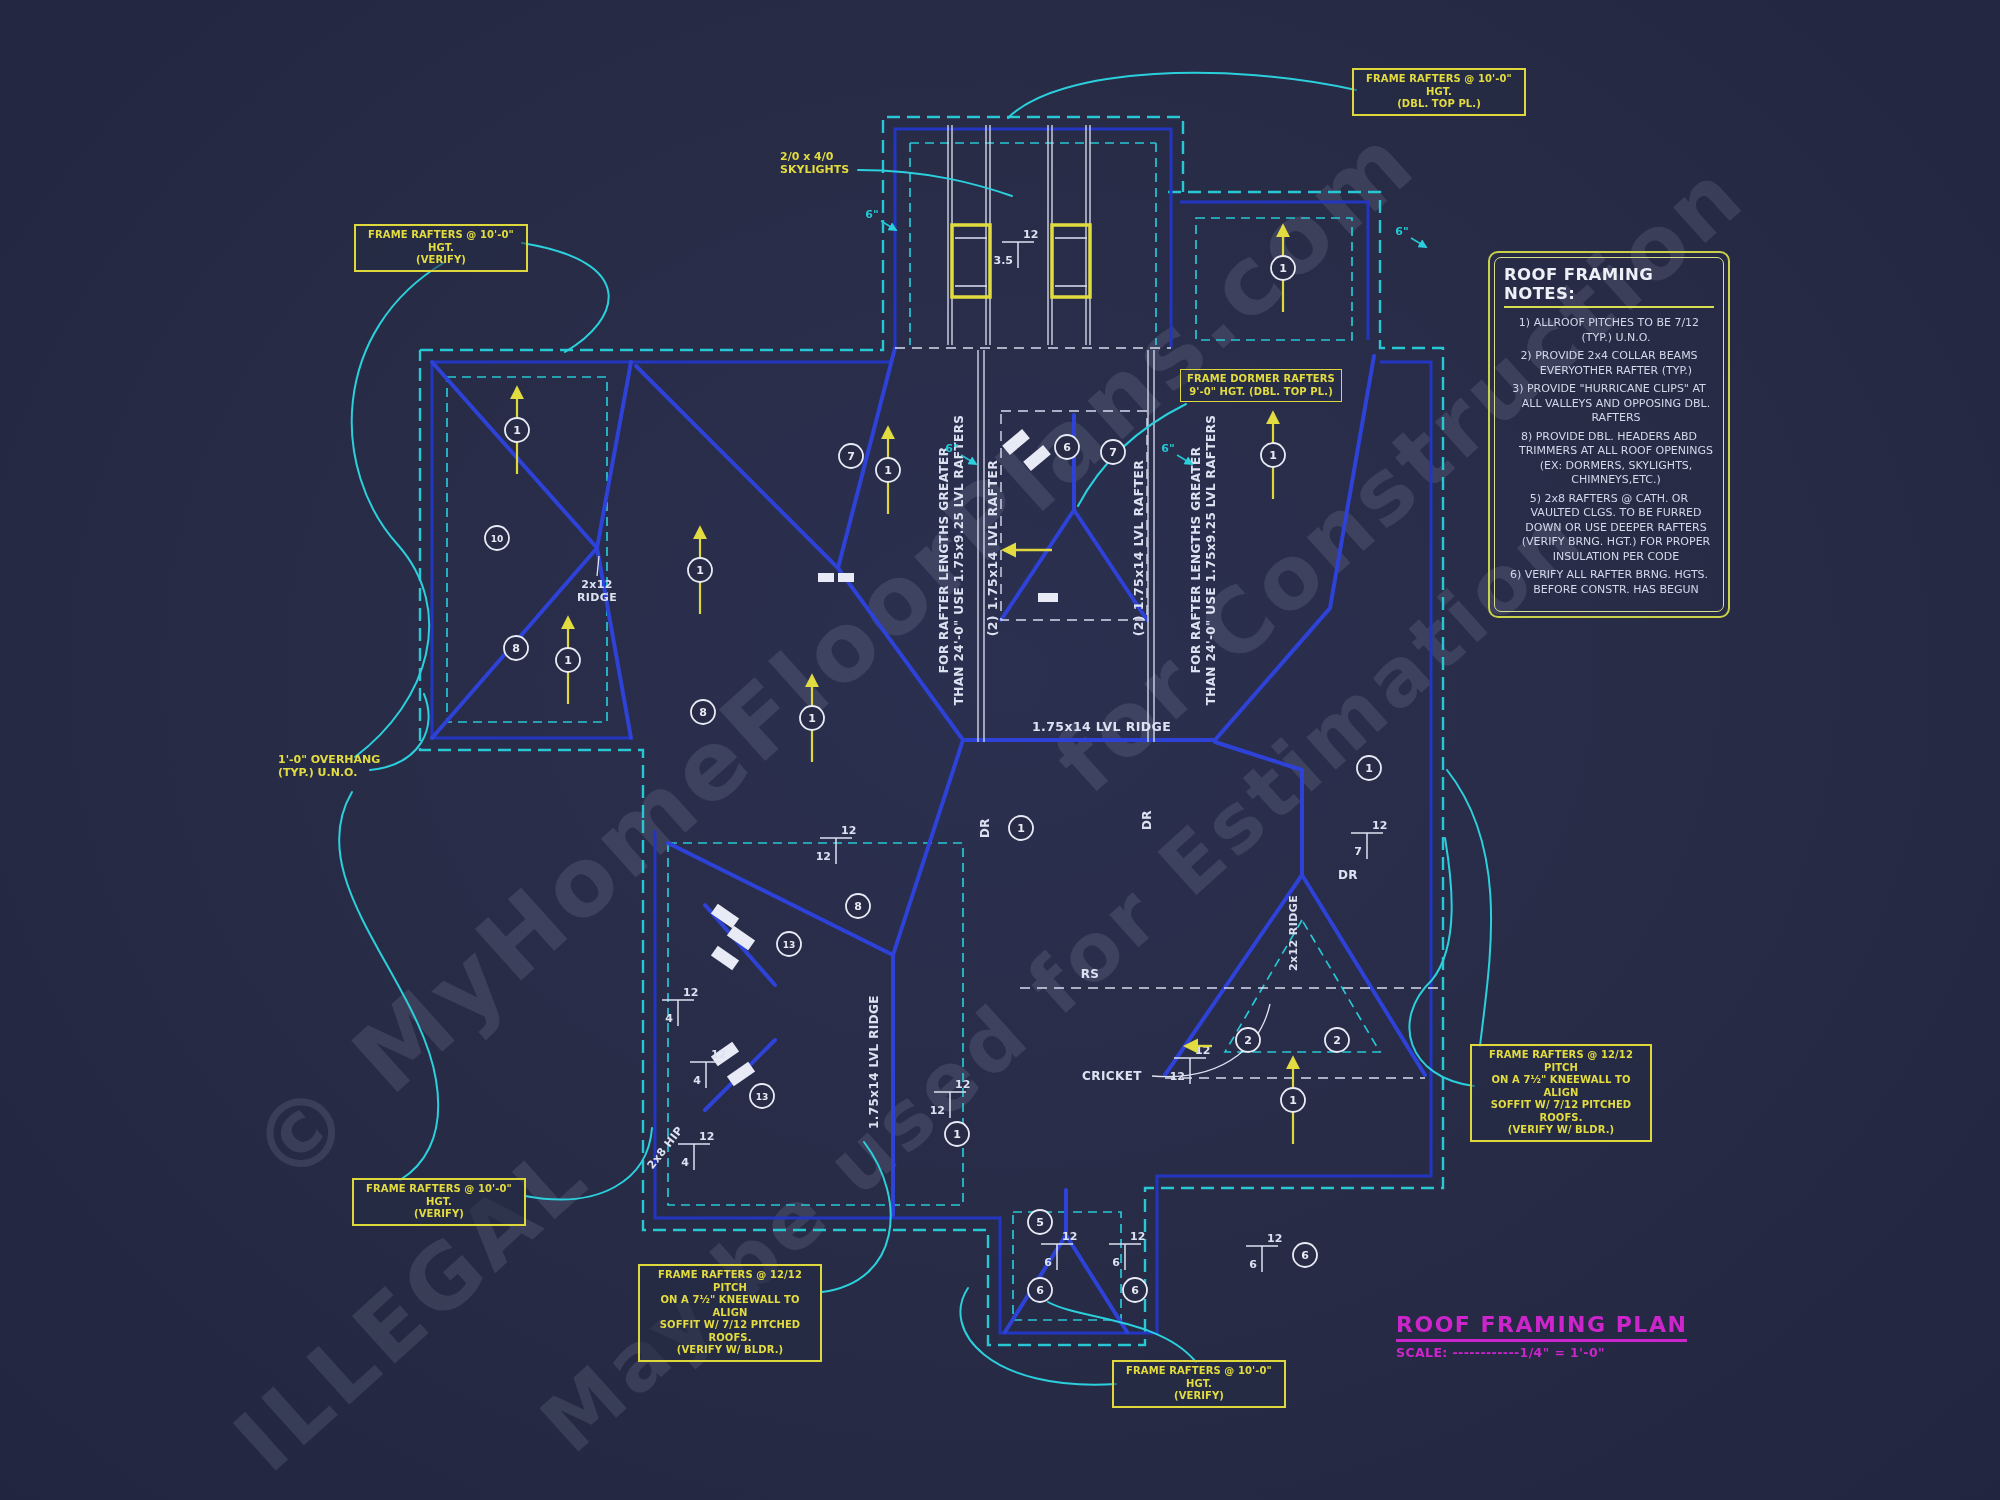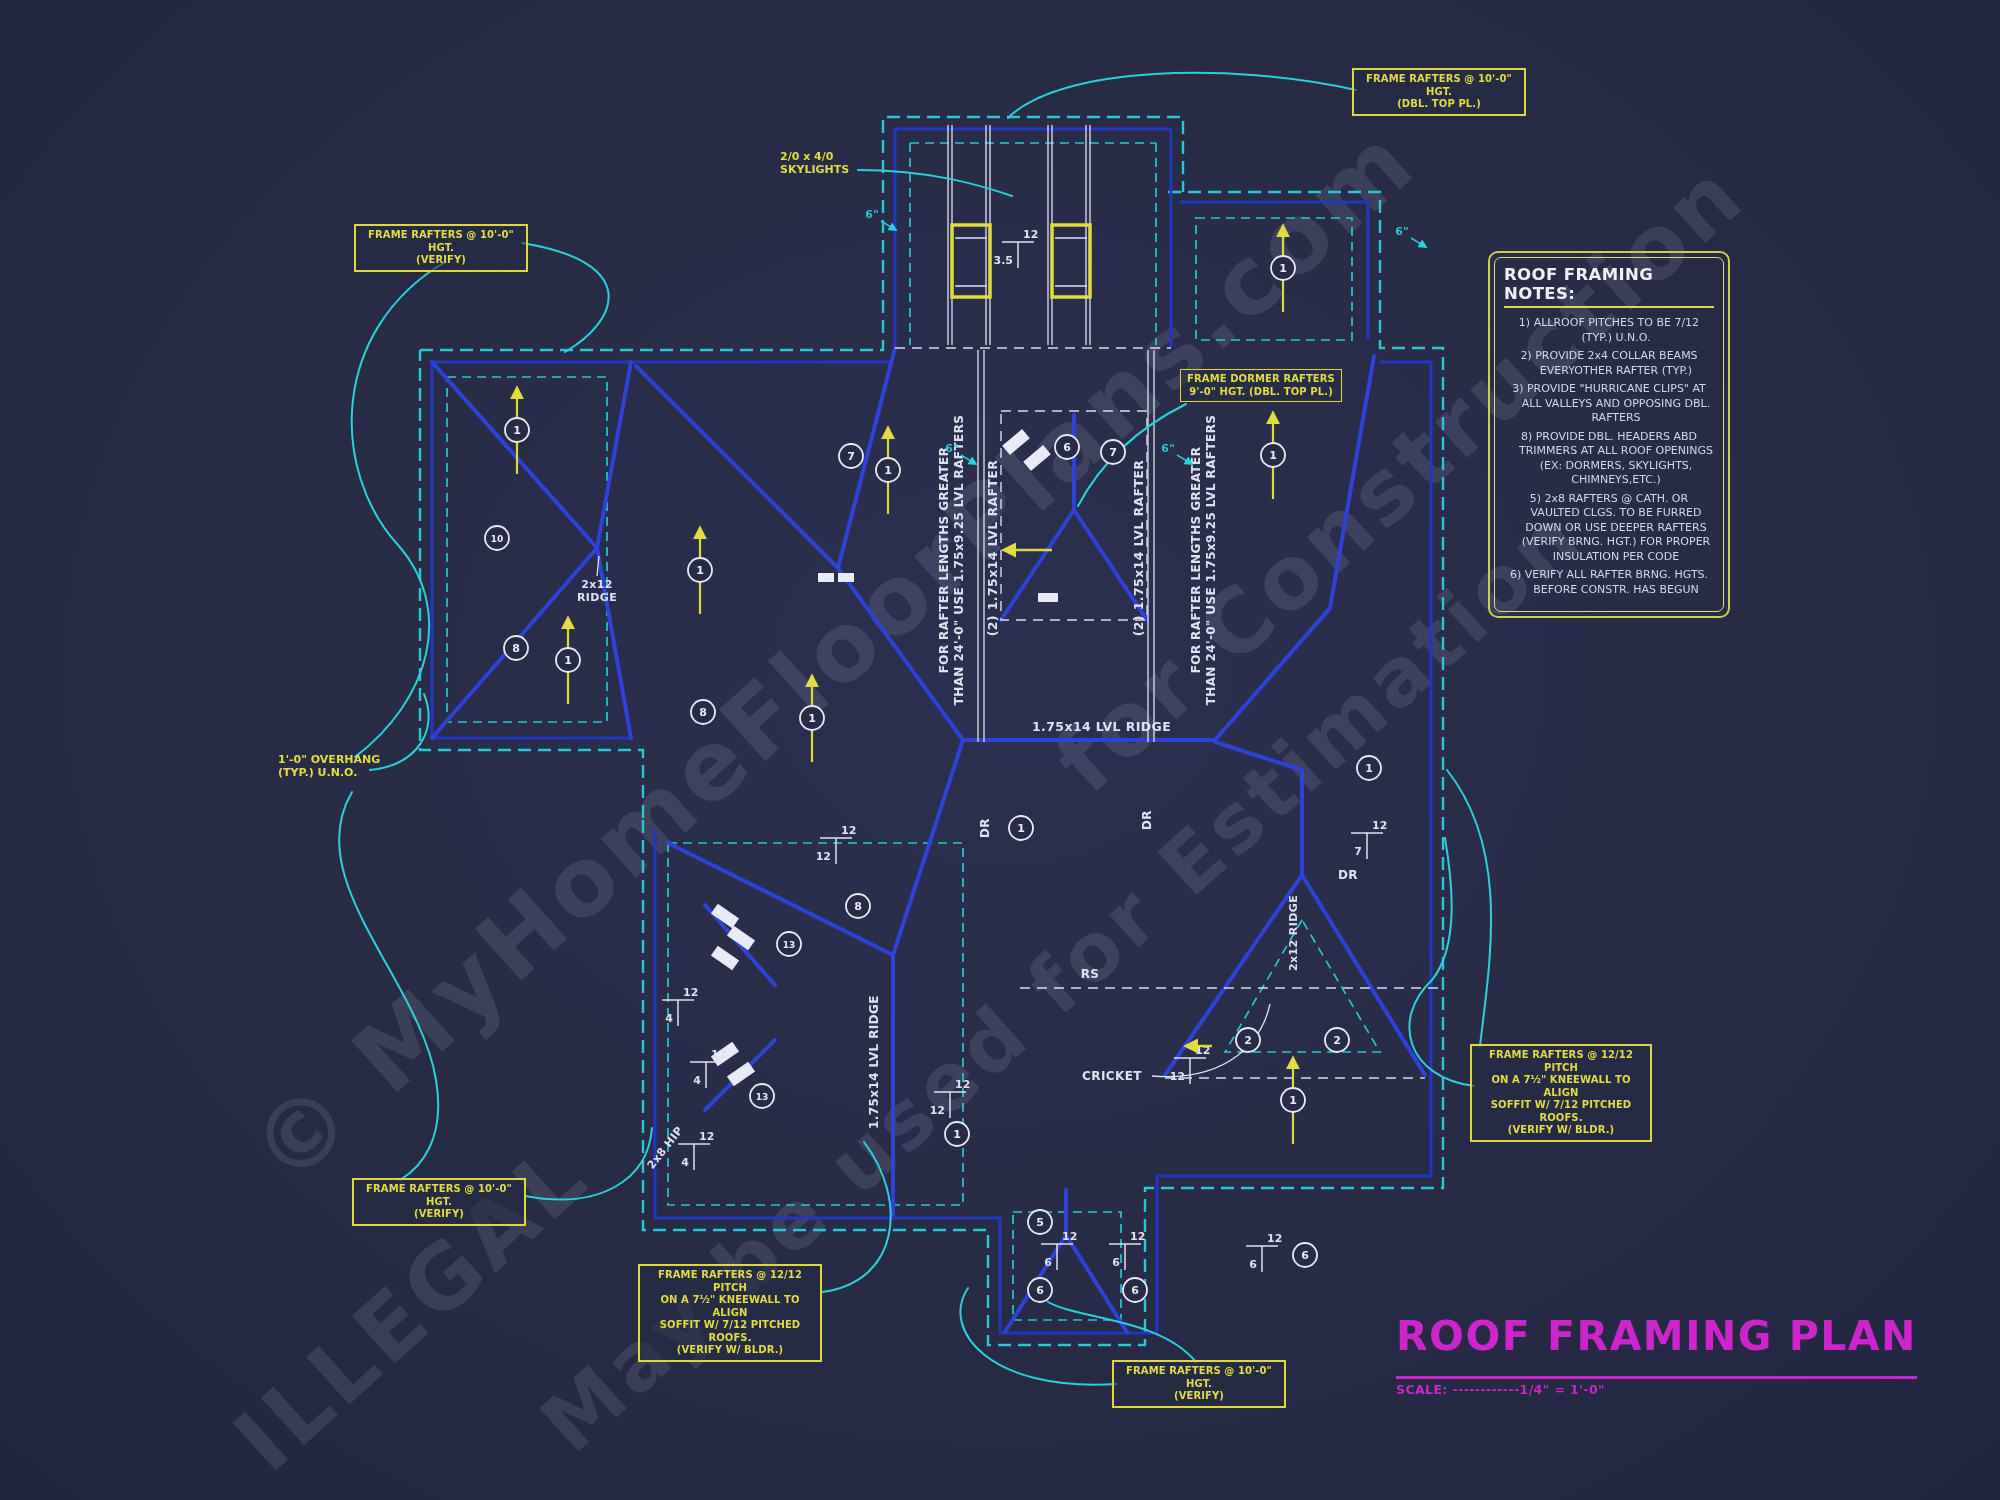--- a/index.html
+++ b/index.html
@@ -24,21 +24,21 @@
   .callout.thin{border-width:1.5px;}
   .freelabel{position:absolute;color:#e2dc40;font-size:11px;font-weight:bold;line-height:1.2;text-align:left;}
   
   .notes{position:absolute;left:1488px;top:251px;width:242px;border:2px solid #c9d04a;border-radius:10px;padding:4px;box-sizing:border-box;}
   .notes-inner{border:1.5px solid #d9de8e;border-radius:7px;padding:7px 9px 10px;box-sizing:border-box;}
   .notes h2{margin:0 0 8px;color:#eef0f8;font-size:16.5px;font-weight:bold;letter-spacing:.4px;
             border-bottom:2px solid #d8de52;padding-bottom:3px;}
   .note-item{color:#d3d8ea;font-size:11px;line-height:1.32;margin-bottom:4px;padding-left:14px;text-indent:-14px;text-align:center;}
   
   .titleblock{position:absolute;left:1396px;top:1312px;color:#cb25cb;}
-  .titleblock .t{font-size:41px;font-weight:bold;letter-spacing:1.5px;border-bottom:3px solid #cb25cb;padding-bottom:16px;white-space:nowrap;}
+  .titleblock .t{font-size:22px;font-weight:bold;letter-spacing:1.5px;border-bottom:3px solid #cb25cb;padding-bottom:2px;white-space:nowrap;}
   .titleblock .s{font-size:12.5px;font-weight:bold;letter-spacing:.4px;margin-top:3px;white-space:nowrap;}
 </style>
 </head>
 <body>
 
 <div class="stage">
 
   <svg class="plan" viewBox="0 0 2000 1500">
     <defs>
       <marker id="ya" viewBox="0 0 10 10" refX="8" refY="5" markerWidth="6.5" markerHeight="6.5" orient="auto-start-reverse">

